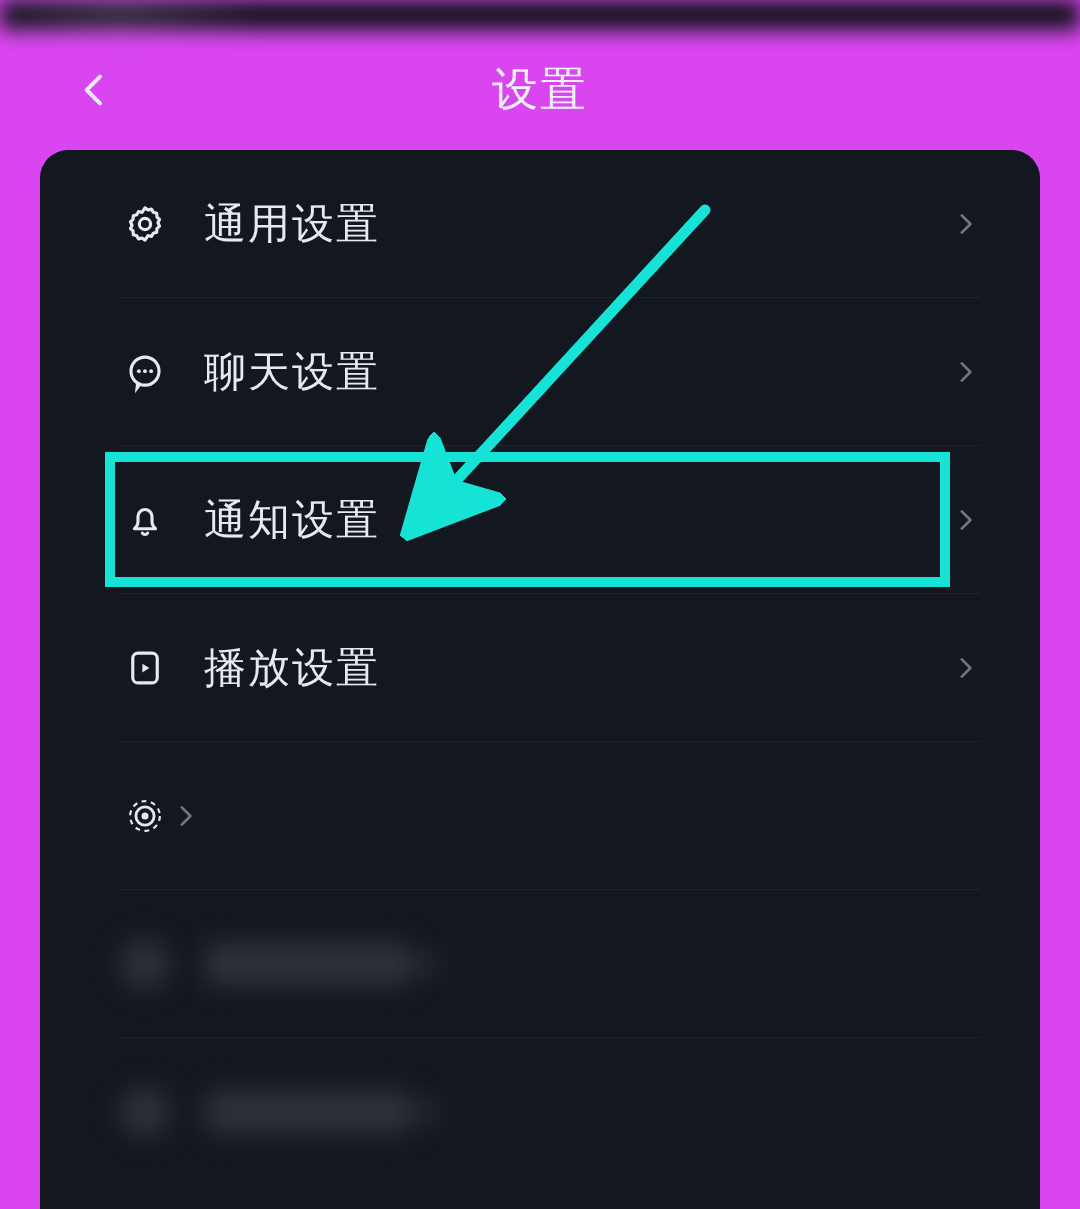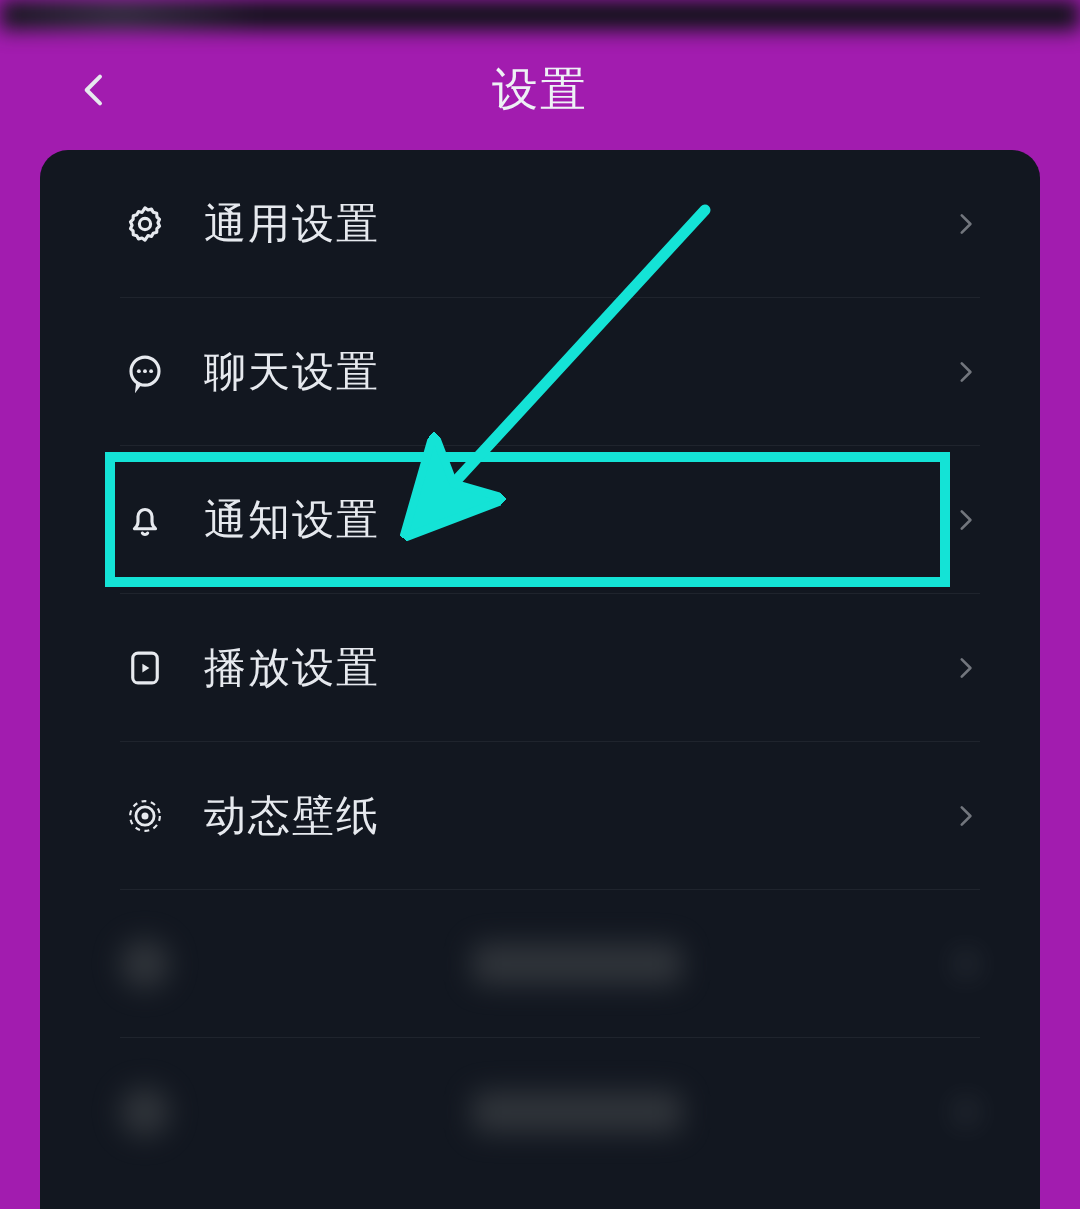--- a/index.html
+++ b/index.html
@@ -10,21 +10,21 @@
     background: #0f1217;
     font-family: -apple-system, "PingFang SC", "Helvetica Neue", Arial, sans-serif;
     overflow: hidden;
     color: #e6e9ee;
   }
 
   .screen {
     position: relative;
     width: 1080px;
     height: 1209px;
-    background: #a21caf;
+    background: #d946ef;
     box-sizing: border-box;
   }
 
   
   .statusbar-blur {
     position: absolute;
     top: 0;
     left: 0;
     width: 100%;
     height: 30px;
@@ -78,21 +78,20 @@
   }
 
   .row {
     position: relative;
     display: flex;
     align-items: center;
     height: 148px;
     padding: 0 60px 0 80px;
     box-sizing: border-box;
     cursor: pointer;
-    justify-content: space-between;
   }
   .row .divider {
     position: absolute;
     bottom: 0;
     left: 80px;
     right: 60px;
     height: 1px;
     background: rgba(255,255,255,0.06);
   }
 
@@ -248,21 +247,20 @@
     </div>
 
     <div class="row">
       <span class="row-icon">
         <svg viewBox="0 0 24 24" width="42" height="42">
           <circle cx="12" cy="12" r="8.5" fill="none" stroke="#e6e9ee" stroke-width="1.2" stroke-dasharray="2.8 2.6"></circle>
           <circle cx="12" cy="12" r="5.2" fill="none" stroke="#e6e9ee" stroke-width="1.6"></circle>
           <circle cx="12" cy="12" r="2" fill="#e6e9ee"></circle>
         </svg>
       </span>
-      <span class="row-label">动态壁纸</span>
       <span class="row-chevron">
         <svg viewBox="0 0 24 24" width="26" height="26">
             <path d="M9 4l8 8-8 8" fill="none" stroke="#e6e9ee" stroke-width="2.4" stroke-linecap="round" stroke-linejoin="round"></path>
           </svg>
       </span>
       <div class="divider"></div>
     </div>
 
     <div class="row blurred">
       <span class="row-icon">

